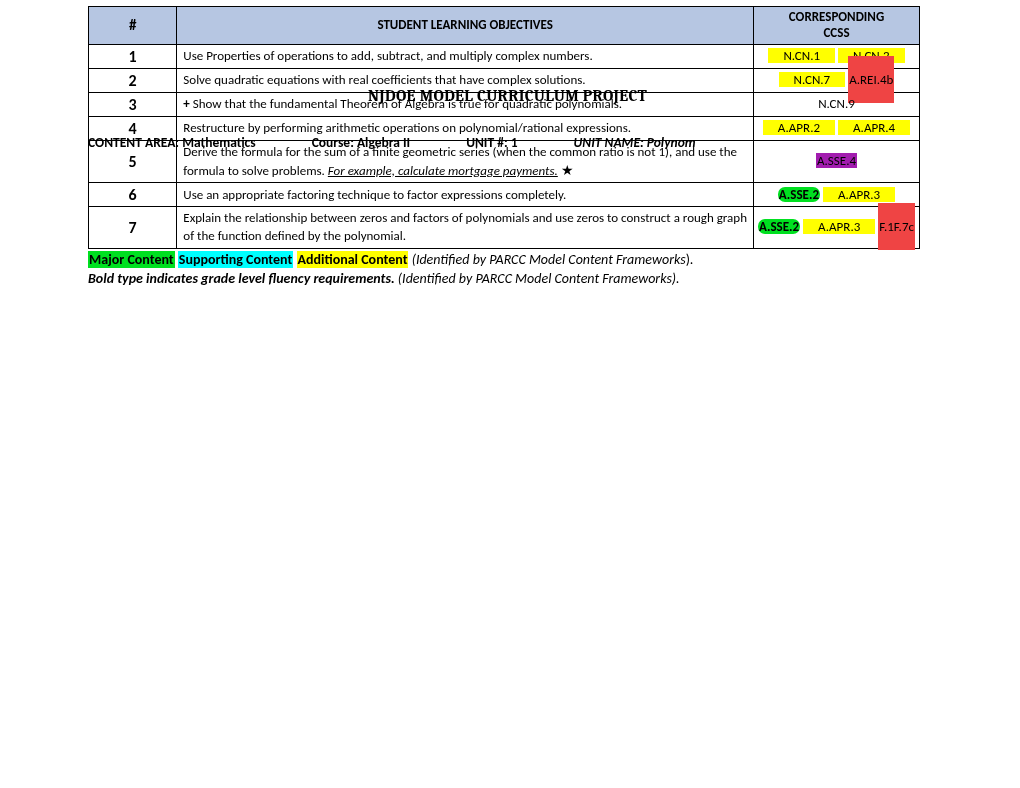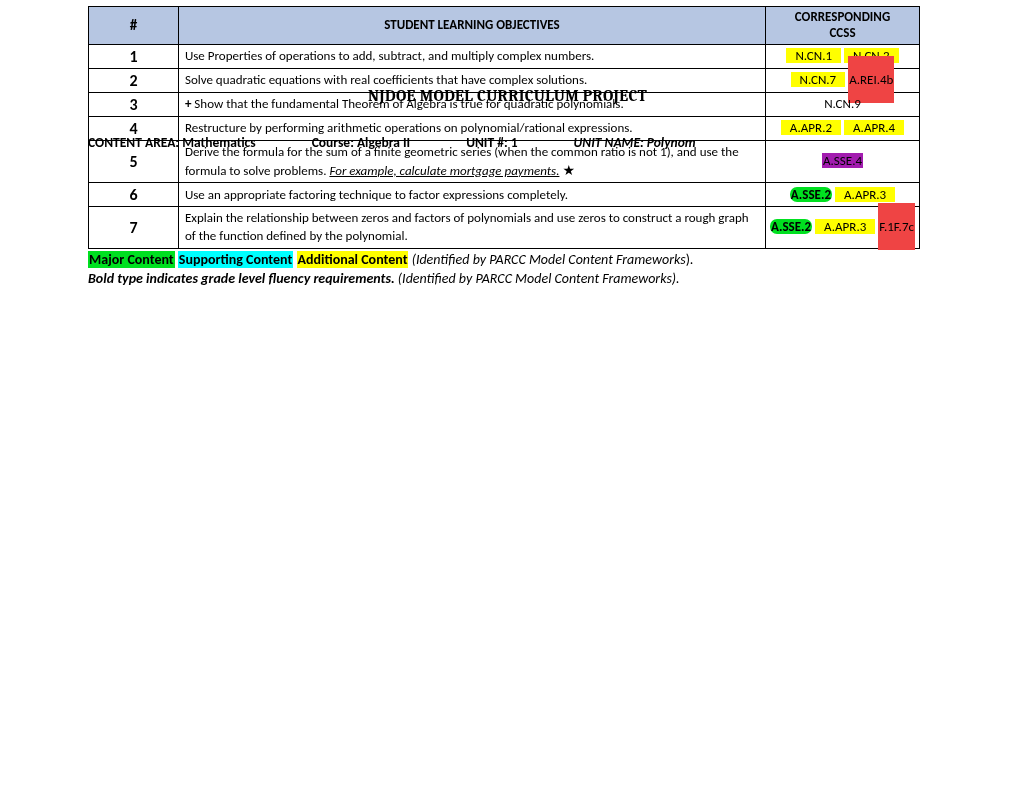--- a/index.html
+++ b/index.html
@@ -46,21 +46,21 @@
       text-align: center;
       padding: 2px 4px;
       line-height: 1.4;
       white-space: nowrap;
     }
     .plus { font-weight: bold; }
     .italic { font-style: italic; }
     .star { font-size: 14px; }
     .hl-green { background: #00e020; font-weight: bold; padding: 0 1px; border-radius: 7px; }
     .hl-green-n { background: #a21caf; padding: 0 1px; }
-    .hl-yellow-n { background: #ffff00; padding: 0 9px; }
+    .hl-yellow-n { background: #ffff00; padding: 0 15px; }
     .hl-cyan-n { background: #ef4444; padding: 16px 1px; }
     .overlay-title {
       position: absolute;
       left: 280px;
       top: 72px;
       font-family: Cambria, Georgia, serif;
       font-weight: bold;
       color: #000000;
       font-size: 16px;
       letter-spacing: 0.3px;

